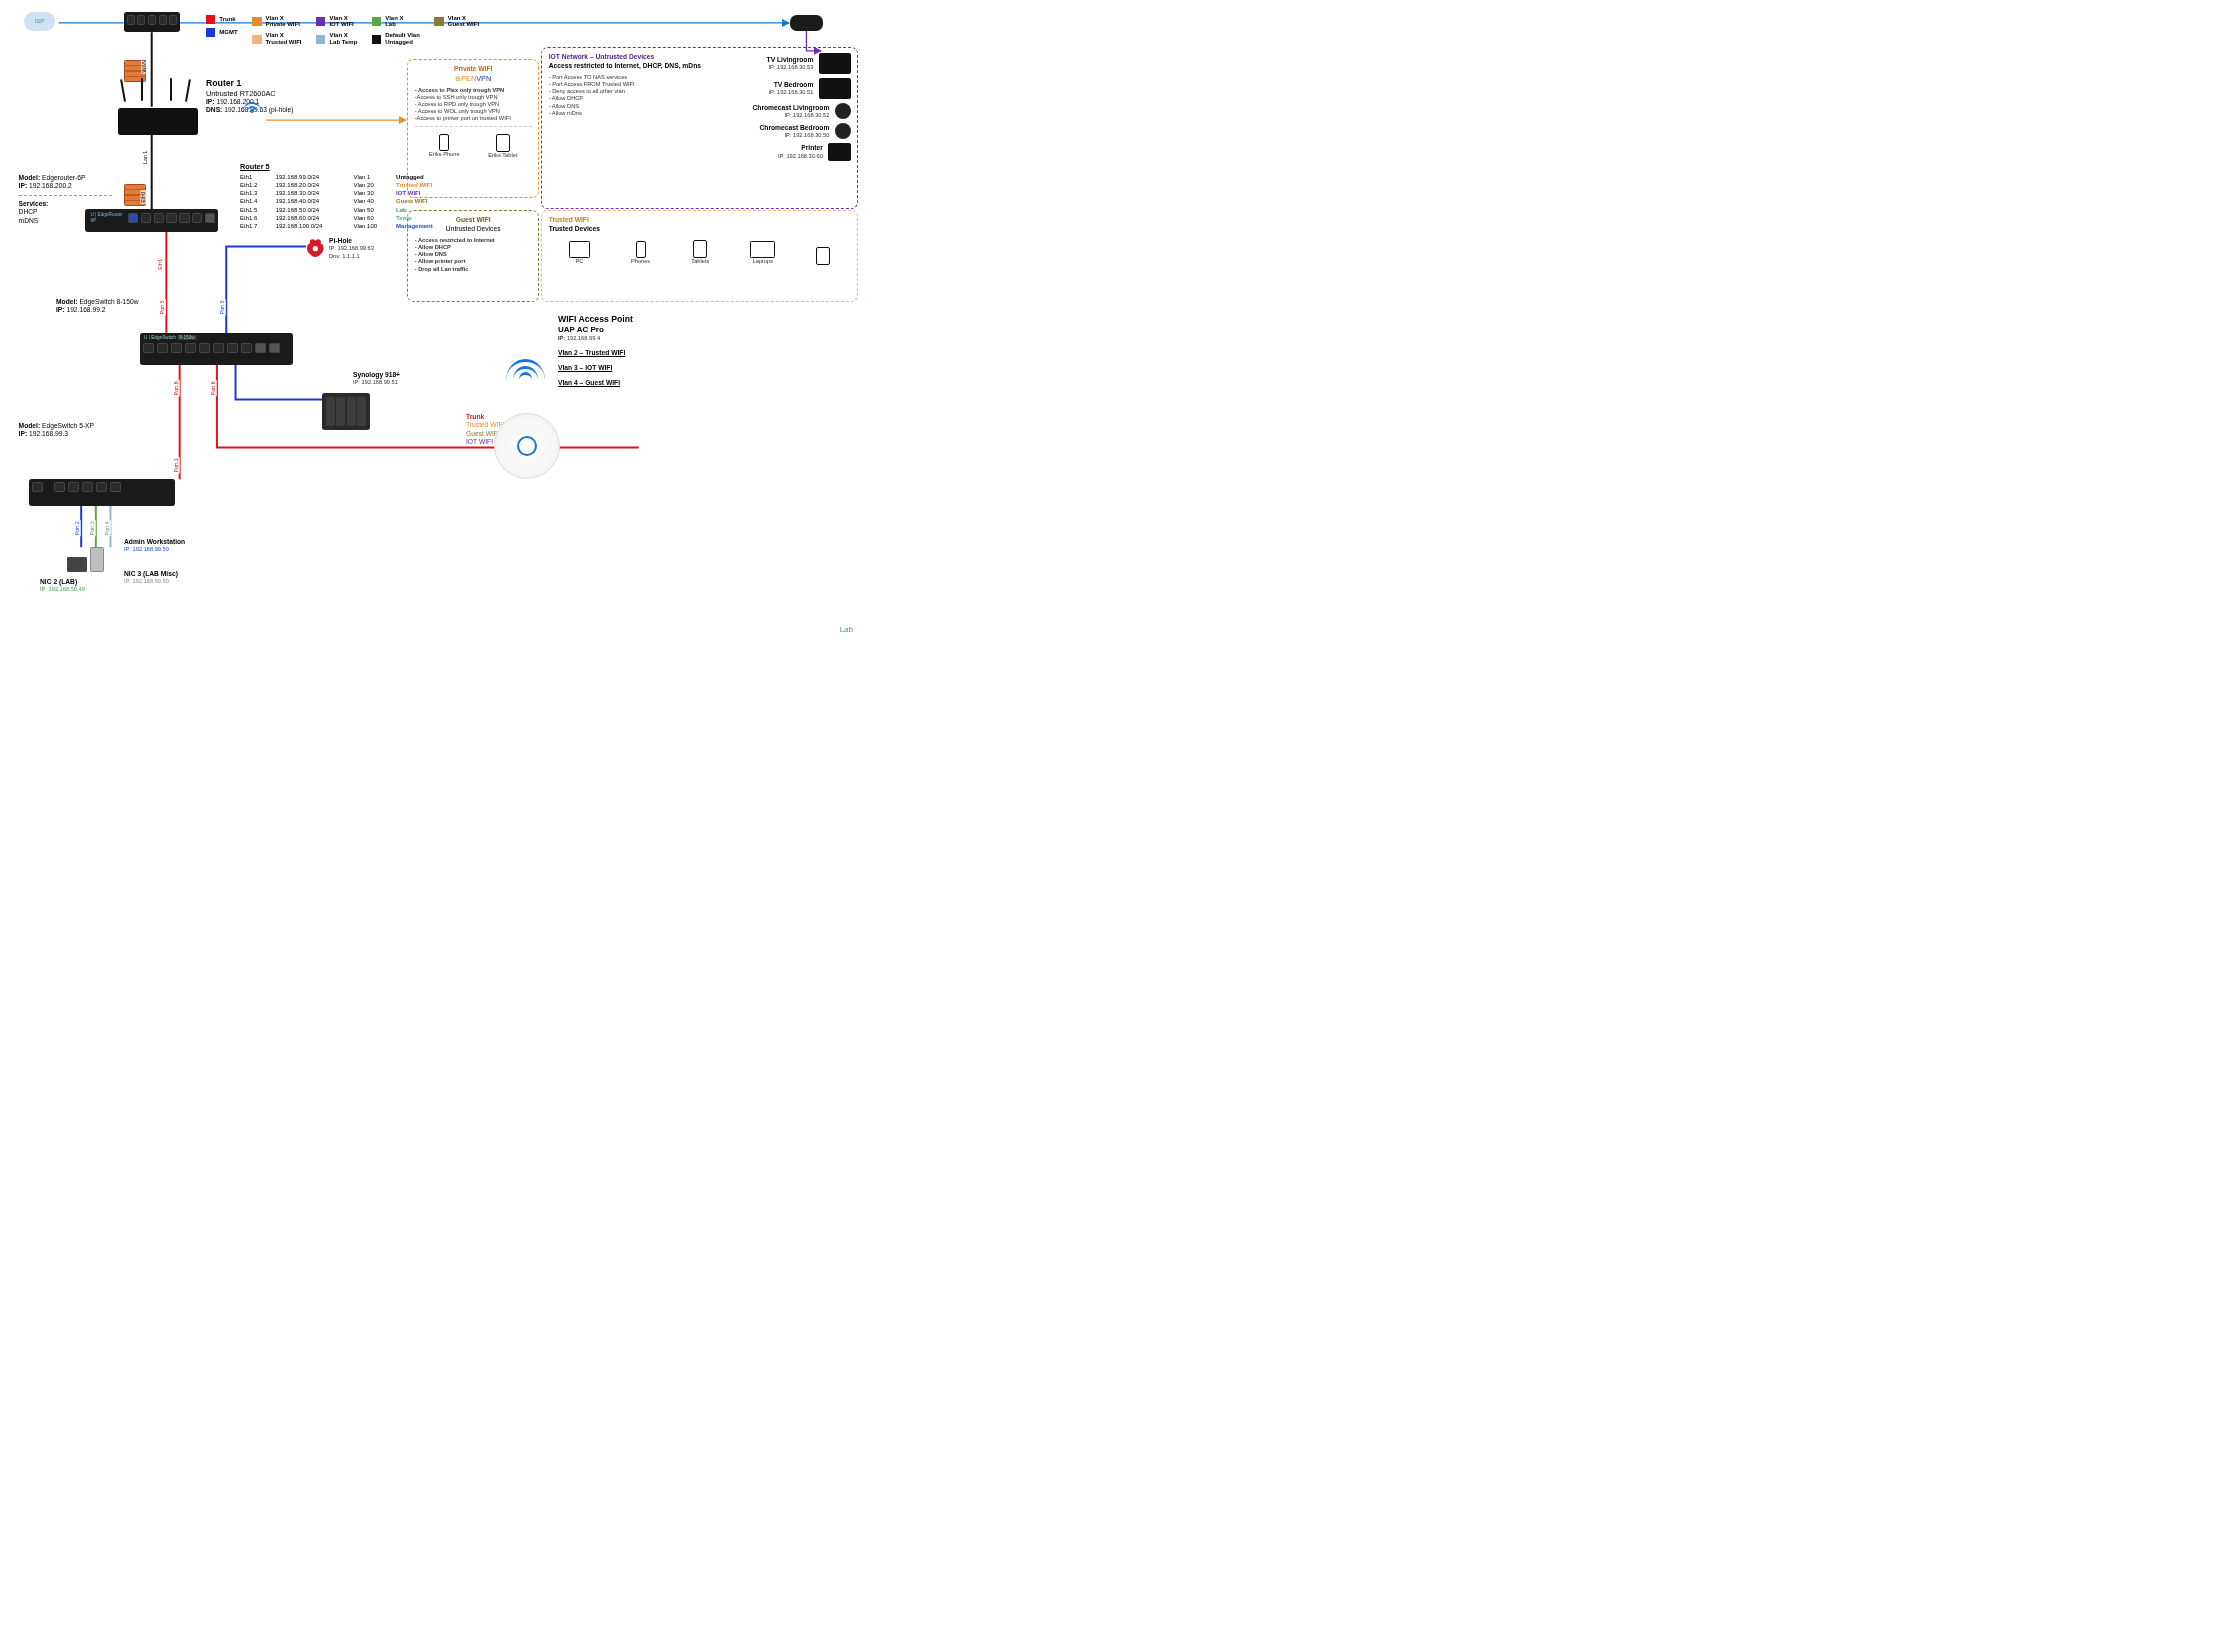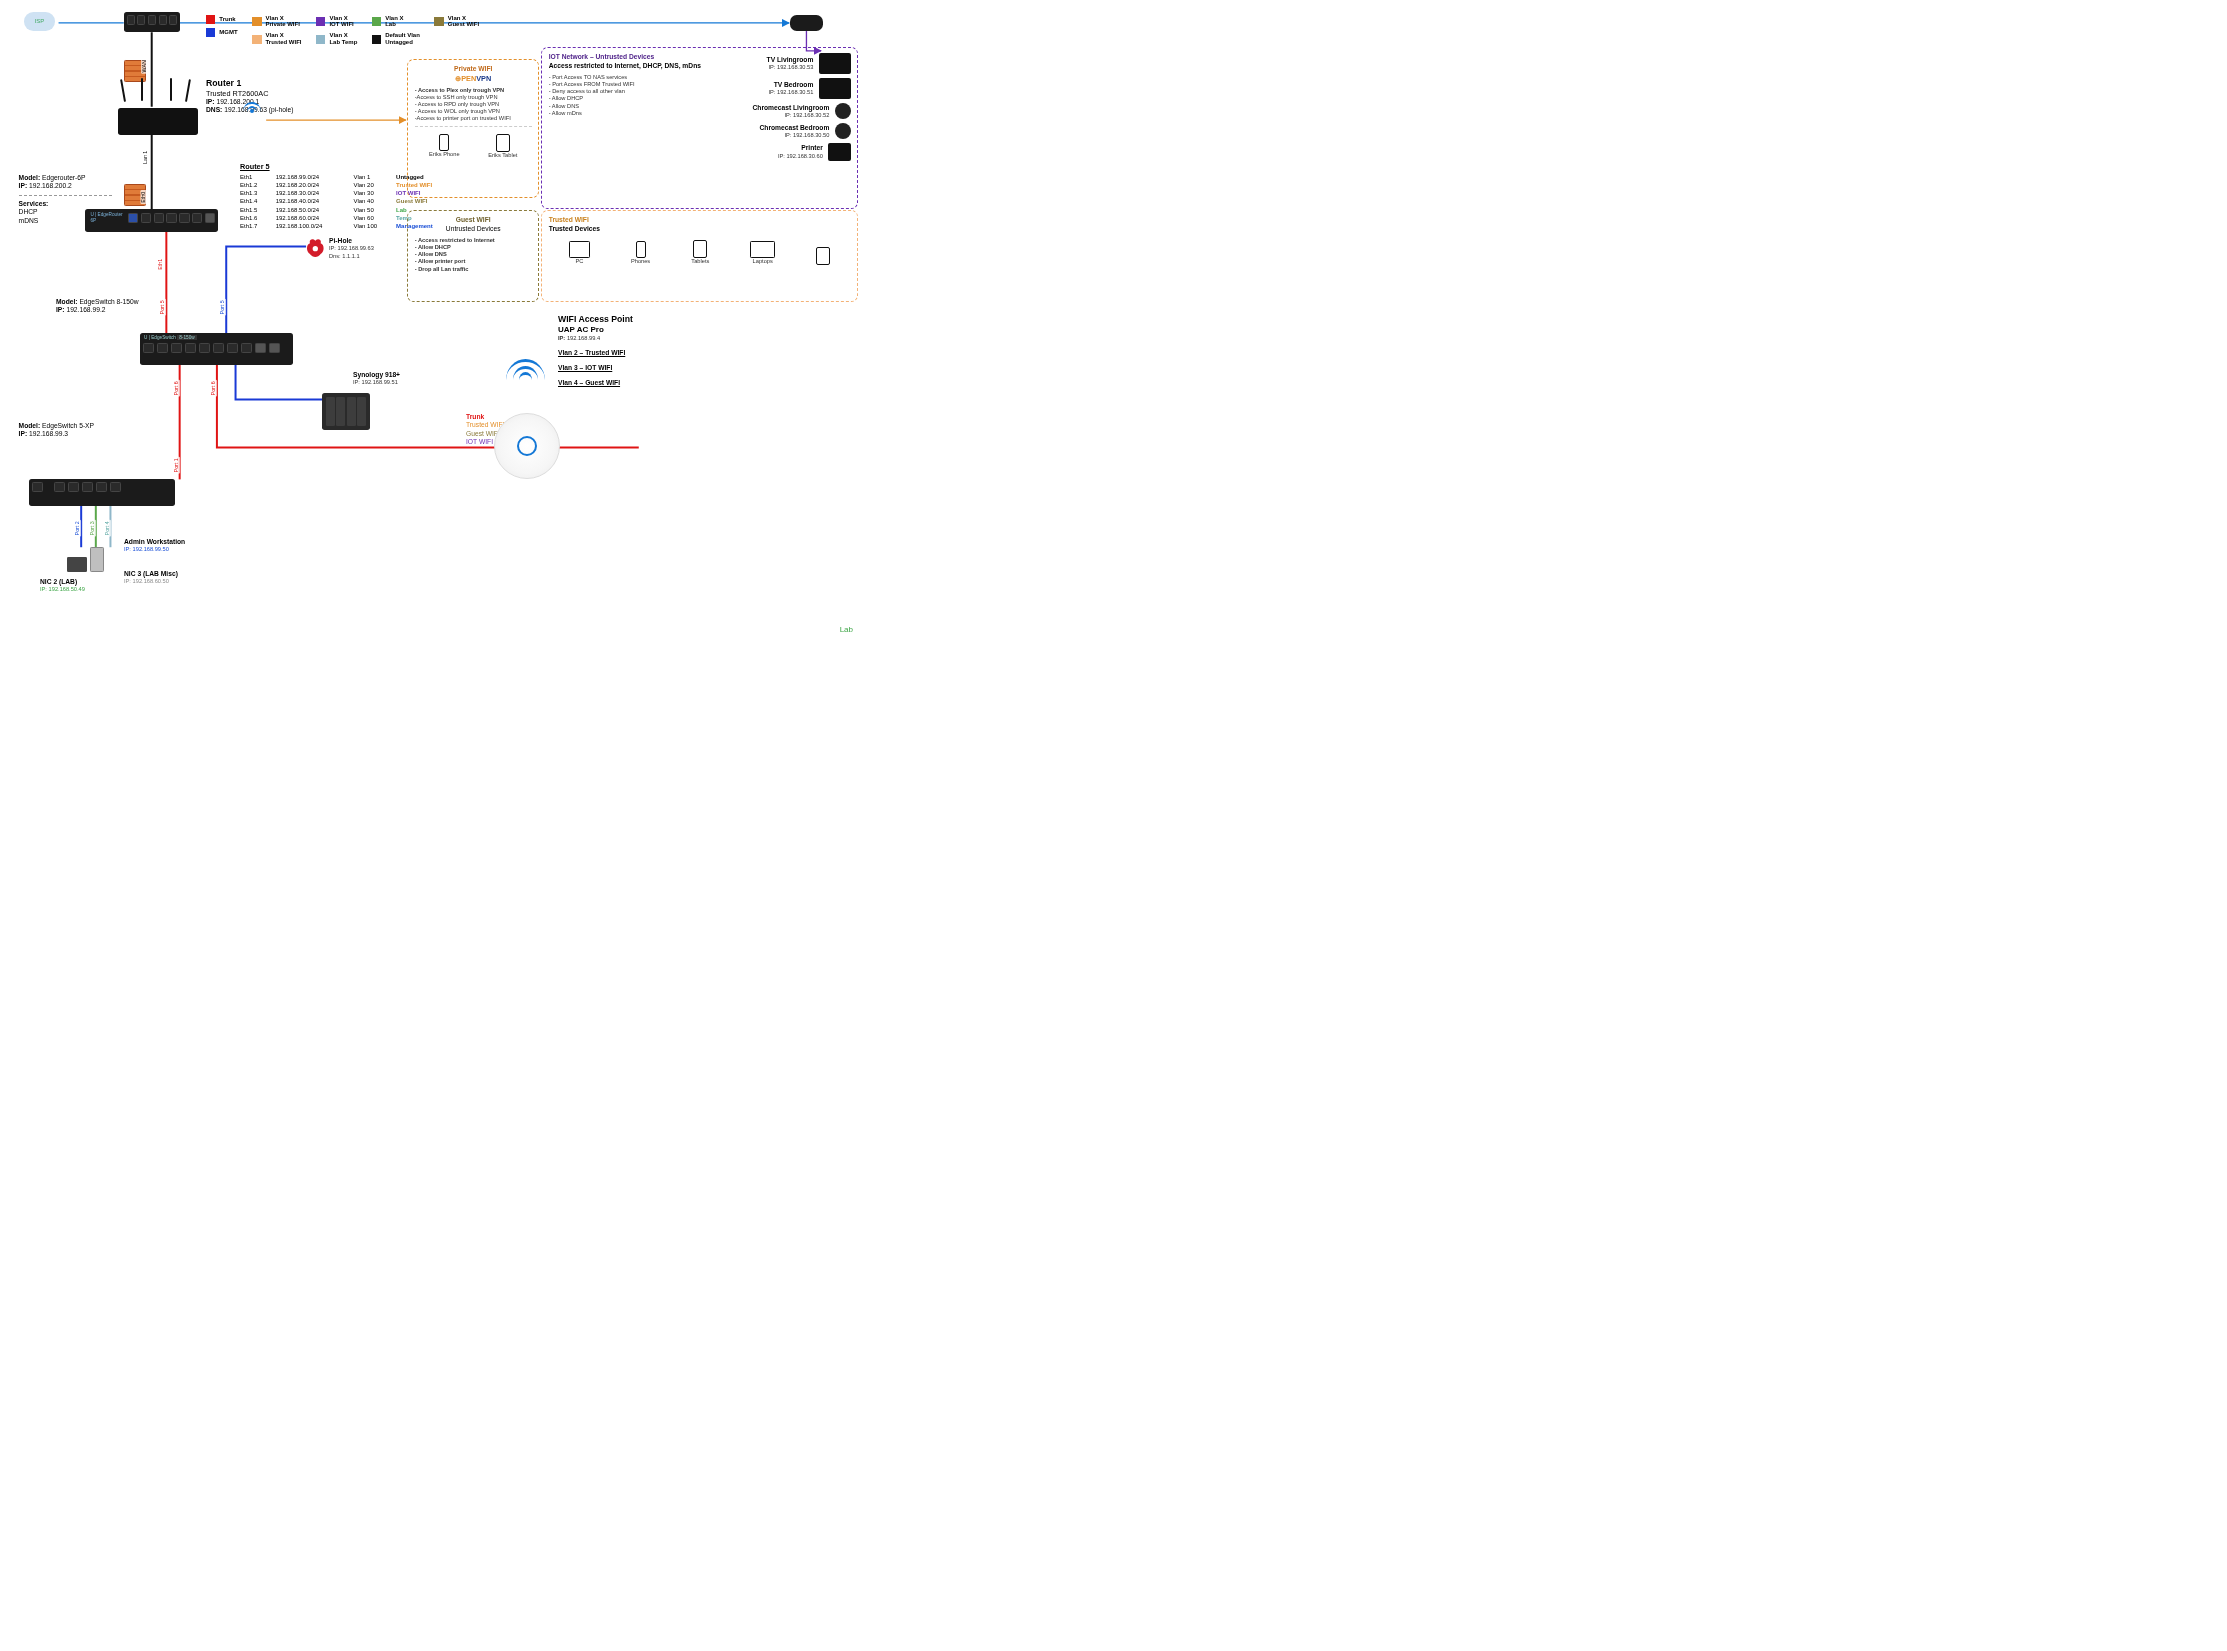--- a/index.html
+++ b/index.html
@@ -127,21 +127,21 @@
 
   <div class="abs" style="left:118px;top:99px;width:80px;height:36px">
     <div class="antenna" style="left:4px;top:-20px;transform:rotate(-10deg)"></div>
     <div class="antenna" style="left:22.6px;top:-21px"></div>
     <div class="antenna" style="left:52px;top:-21px"></div>
     <div class="antenna" style="left:69px;top:-20px;transform:rotate(10deg)"></div>
     <div class="router-body" style="width:80px;height:27px;margin-top:9.3px"></div>
   </div>
   <div class="abs" style="left:206px;top:78px">
     <div class="bold" style="font-size:8.7px">Router 1</div>
-    <div style="font-size:7.3px">Trusted RT2600AC</div>
+    <div style="font-size:7.3px">Untrusted RT2600AC</div>
     <div style="font-size:6.7px"><span class="bold">IP:</span> <span>192.168.200.1</span></div>
     <div style="font-size:6.7px"><span class="bold">DNS:</span> <span>192.168.99.63 (pi-hole)</span></div>
   </div>
 
   <div class="abs" style="left:246px;top:105px">
     <div class="wifi-arc" style="width:17.3px;height:17.3px;position:absolute;left:-2.7px;top:-2.7px"></div>
     <div class="wifi-arc" style="width:10.7px;height:10.7px;position:absolute;left:0.7px;top:0.7px"></div>
     <div style="width:4px;height:4px;background:#1478d6;border-radius:50%;position:absolute;left:4px;top:4px"></div>
   </div>
 
@@ -348,21 +348,21 @@
     <div class="wifi-arc" style="width:39px;height:39px;position:absolute;border-width:3.3px"></div>
     <div class="wifi-arc" style="width:25px;height:25px;position:absolute;left:6.7px;top:6.7px;border-width:3.3px"></div>
     <div class="wifi-arc" style="width:13.3px;height:13.3px;position:absolute;left:12.6px;top:12.6px;border-width:3.3px"></div>
   </div>
   <div class="abs ap-disk" style="left:494px;top:413px">
       <div class="ap-ring"></div>
     </div>
 
   <div class="abs dash-box" style="left:407px;top:59px;width:117px;height:126px;border-color:#e38f2a">
     <div class="bold" style="text-align:center;color:#c06a1a">Private WIFI</div>
-    <div style="text-align:center;font-weight:700;font-size:7.3px"><span style="color:#e38f2a">⊕</span><span style="color:#e38f2a">PEN</span><span style="color:#1a3a8a">VPN</span></div>
+    <div style="text-align:center;font-weight:400;font-size:7.3px"><span style="color:#e38f2a">⊕</span><span style="color:#e38f2a">PEN</span><span style="color:#1a3a8a">VPN</span></div>
     <div style="height:4px"></div>
     <div id="pw-rules" class="small">
         <div class="bold">- Access to Plex only trough VPN</div>
         <div>-Access to SSH only trough VPN</div>
         <div>- Access to RPD only trough VPN</div>
         <div>- Access to WOL only trough VPN</div>
         <div>-Access to printer port on trusted WIFI</div>
       </div>
     <div style="height:4px;border-top:0.7px dashed #ccc;margin-top:4px"></div>
     <div style="display:flex;justify-content:space-around;margin-top:2.7px">

